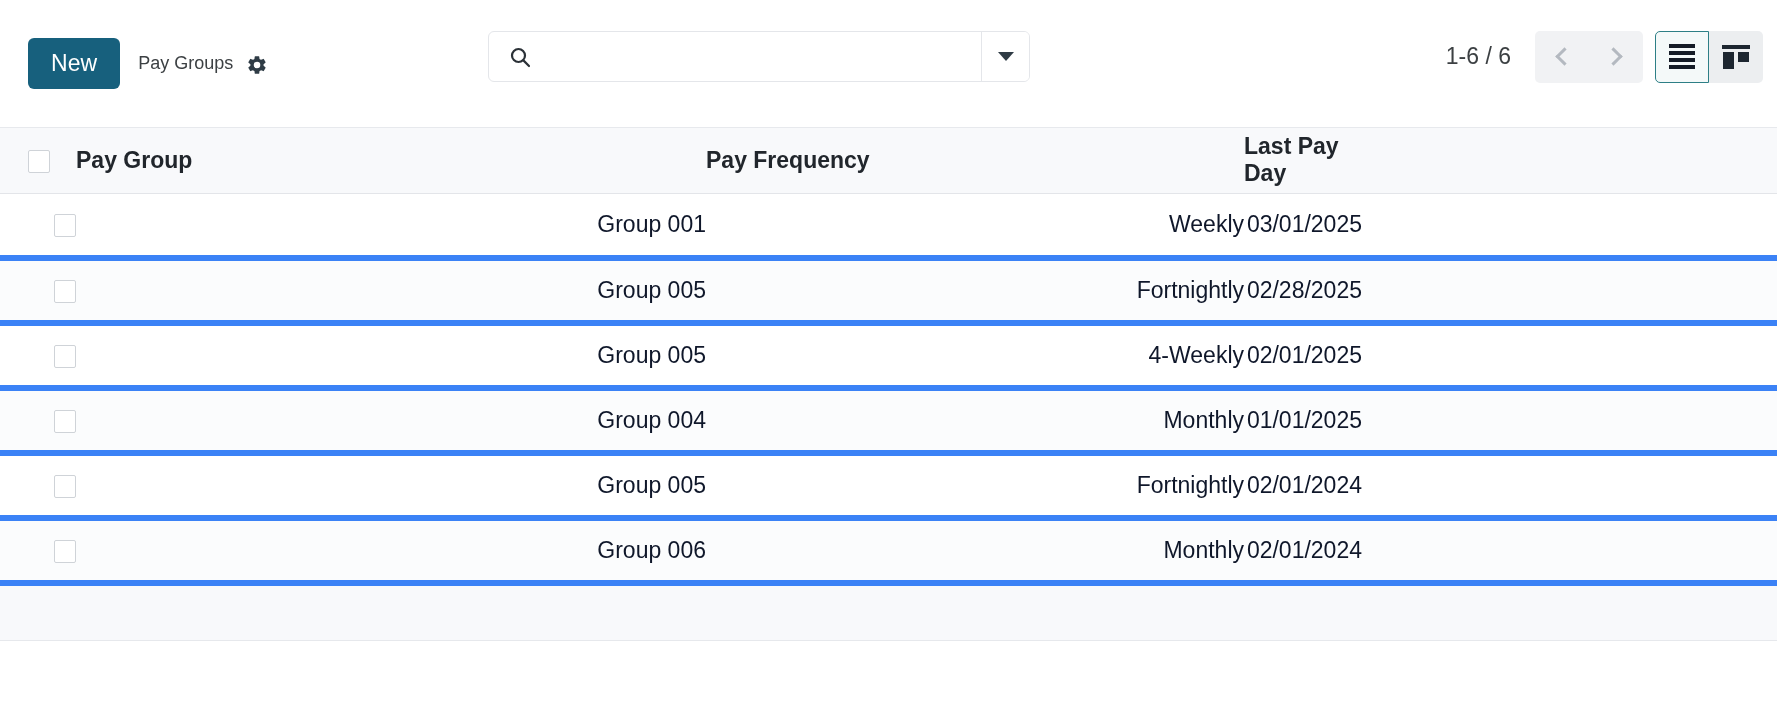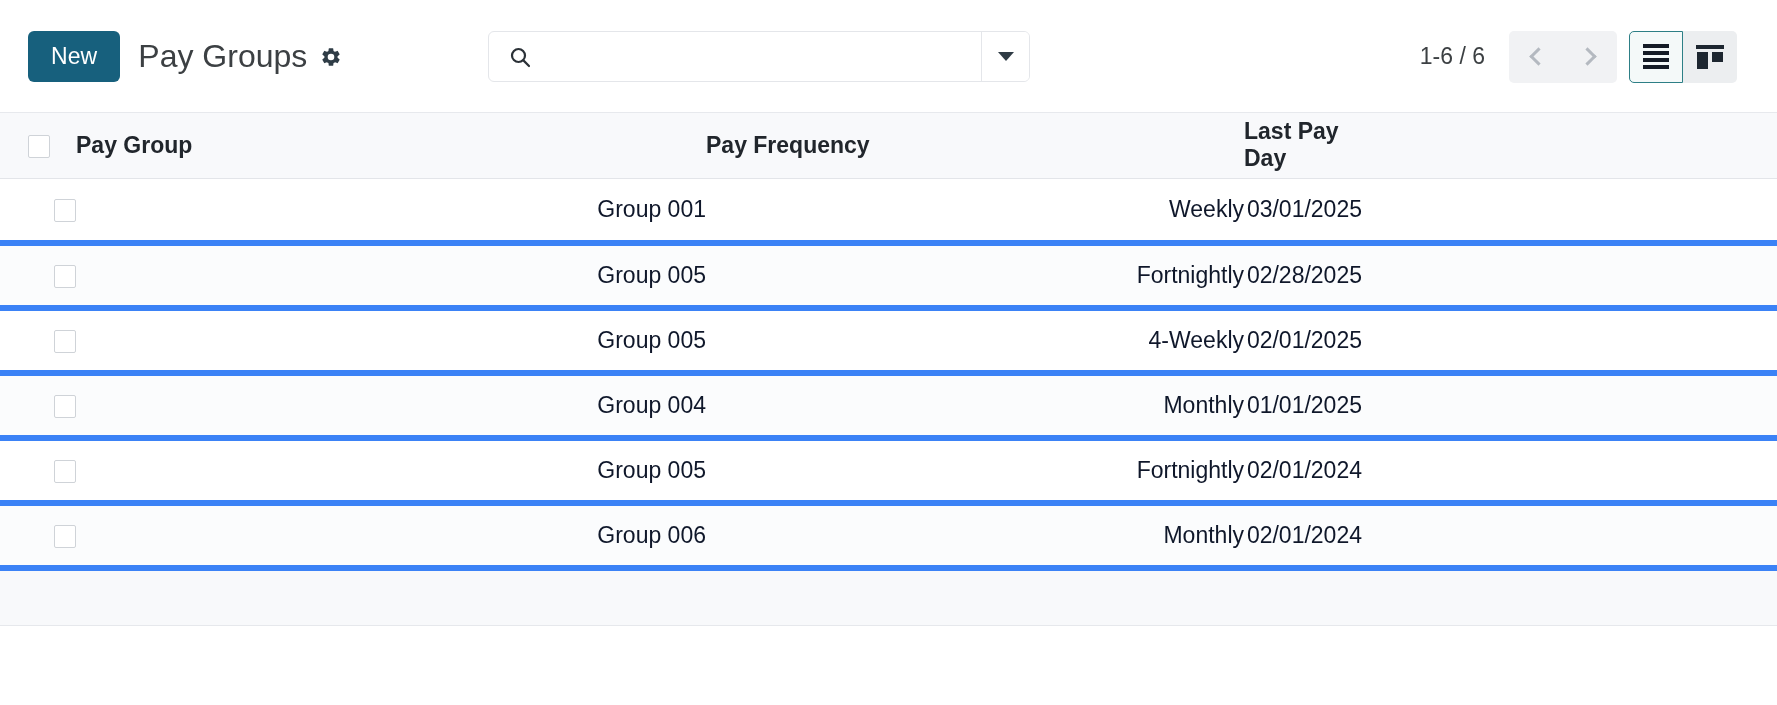--- a/index.html
+++ b/index.html
@@ -16,21 +16,21 @@
   .app {
     width: 1777px;
     height: 705px;
     position: relative;
     overflow: hidden;
     background: #ffffff;
   }
 
   
   .toolbar {
-    height: 113px;
+    height: 128px;
     display: flex;
     align-items: center;
     padding: 0 26px 0 28px;
     background: #ffffff;
     border-bottom: 1px solid #e7e9ed;
     position: relative;
   }
 
   .btn-new {
     background: #17607d;
@@ -46,21 +46,21 @@
     letter-spacing: .1px;
   }
 
   .breadcrumb {
     display: flex;
     align-items: center;
     margin-left: 18px;
     gap: 13px;
   }
   .page-title {
-    font-size: 32px;
+    font-size: 18px;
     color: #3c4043;
     font-weight: 400;
     white-space: nowrap;
   }
   .gear-icon {
     display: inline-flex;
     align-items: center;
     justify-content: center;
     color: #2f3c46;
     cursor: pointer;
@@ -114,21 +114,21 @@
   .caret-down {
     width: 0; height: 0;
     border-left: 8px solid transparent;
     border-right: 8px solid transparent;
     border-top: 9px solid #2f3b45;
   }
 
   
   .pager {
     position: absolute;
-    right: 40px;
+    right: 14px;
     top: 0;
     height: 113px;
     display: flex;
     align-items: center;
     gap: 0;
   }
   .pager-count {
     font-size: 23px;
     color: #3c4043;
     margin-right: 24px;

